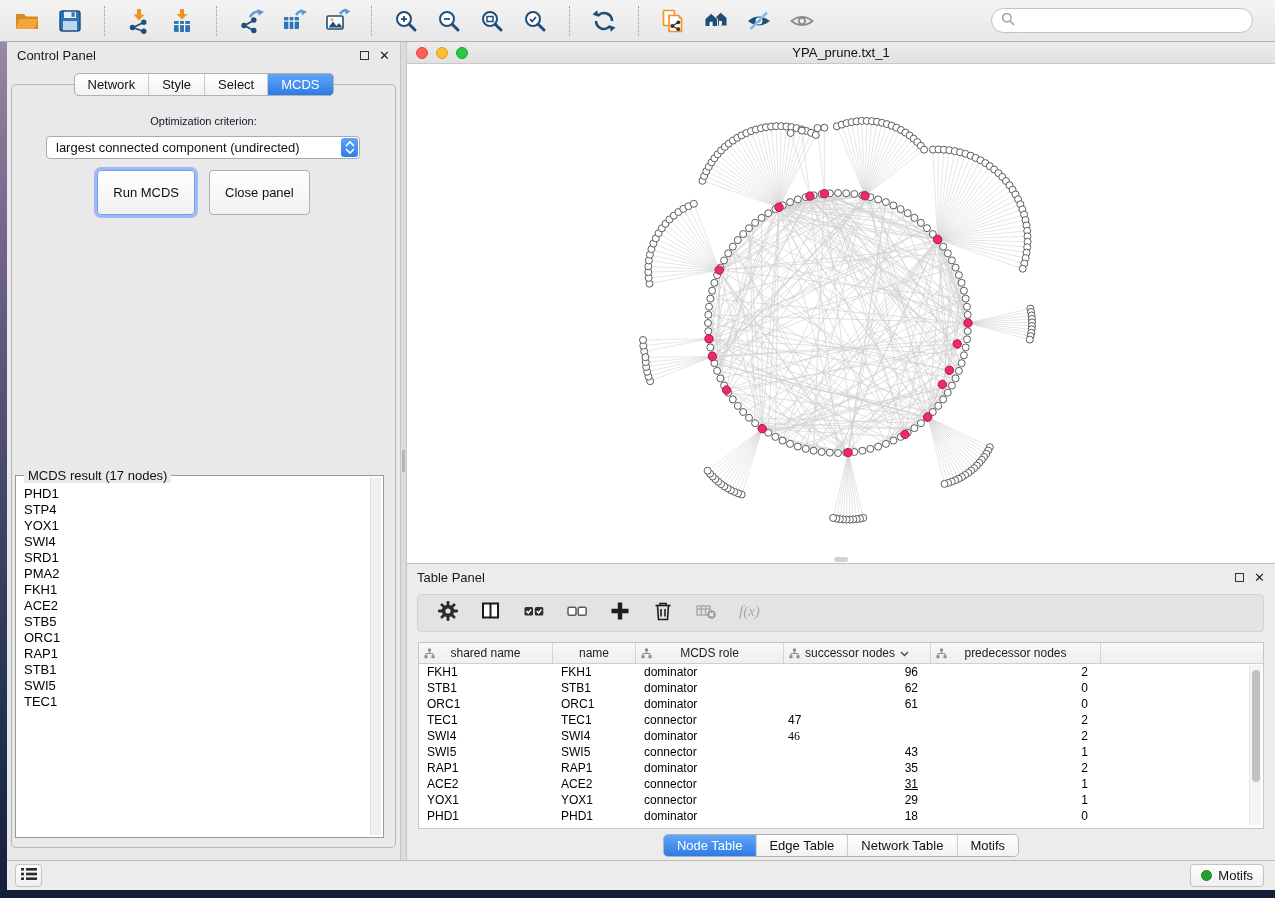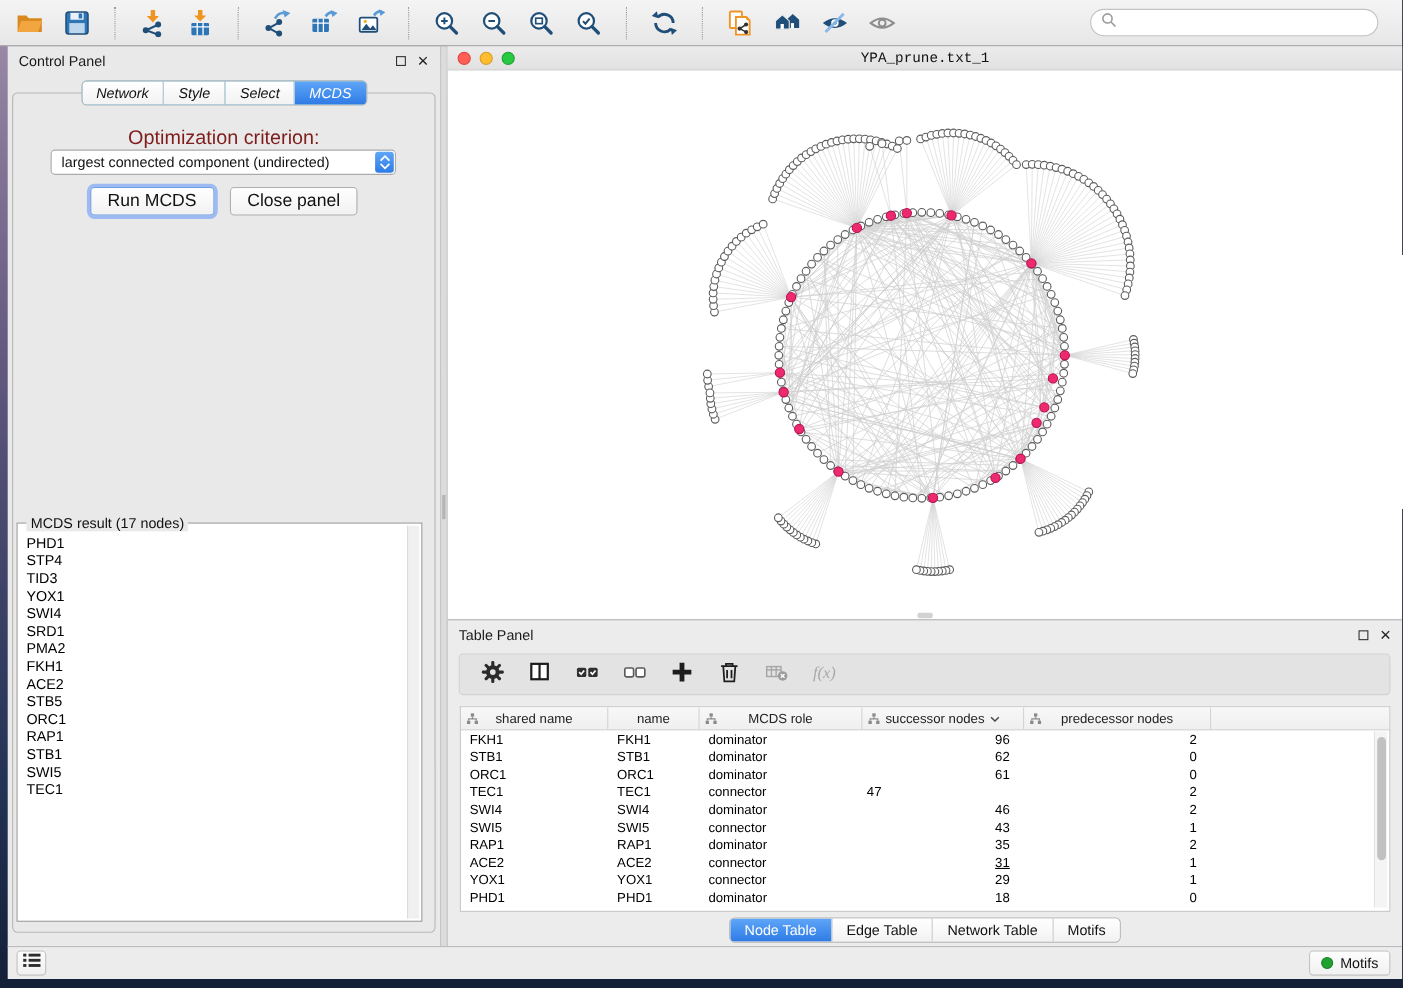--- a/index.html
+++ b/index.html
@@ -21,55 +21,55 @@
   .search-box input { border:none; outline:none; flex:1; height:20px; font-size:13px; background:transparent; }
 
   
   .control-panel { position:absolute; left:7px; top:42px; width:393px; height:818px; background:#e9e9e9; }
   .cp-titlebar { height:26px; display:flex; align-items:center; padding:0 10px; }
   .panel-title { font-size:13px; color:#1a1a1a; }
   .wc { margin-left:auto; display:flex; align-items:center; gap:10px; }
   .wc-float { width:9px; height:9px; border:1.5px solid #333; display:inline-block; }
   .wc-x { font-size:13px; font-weight:bold; color:#222; line-height:1; }
   .cp-tabs { position:absolute; left:50%; transform:translateX(-50%); top:31px; display:inline-flex;
-    border:1px solid #b2b2b2; border-radius:5px; overflow:hidden; background:#7dd3fc; z-index:2;font-style:italic; }
+    border:1px solid #b2b2b2; border-radius:5px; overflow:hidden; background:#1d4ed8; z-index:2; }
   .seg { padding:3px 13px; font-size:13px; color:#111; background:linear-gradient(#ffffff,#f2f2f2);
     border-left:1px solid #c9c9c9; white-space:nowrap; cursor:default; }
   .seg:first-child { border-left:none; }
   .seg.sel { background:linear-gradient(#5fa6f8,#2e7be5); color:#fff; }
   .cp-pane { position:absolute; left:4px; right:4px; top:42px; bottom:12px;
     border:1px solid #b6b6b6; border-radius:5px; background:#e9e9e9; }
-  .opt-label { position:absolute; top:30px; width:100%; text-align:center; font-size:18px; color:#7f1d1d; }
+  .opt-label { position:absolute; top:30px; width:100%; text-align:center; font-size:11px; color:#0f172a; }
   .combo { position:absolute; top:51px; left:34px; width:314px; height:23px; background:#fff;
     border:1px solid #ababab; border-radius:4px; display:flex; align-items:center; }
   .combo-text { flex:1; padding-left:9px; font-size:13px; color:#111; white-space:nowrap; }
   .combo-step { width:17px; height:19px; margin-right:1px; border-radius:3px;
     background:linear-gradient(#5fa6f8,#2e7be5); display:flex; align-items:center; justify-content:center; }
   .btn-row { position:absolute; top:85px; width:100%; display:flex; justify-content:center; gap:14px; }
-  .btn { font-size:16px; padding:3px 15px; border:1px solid #b0b0b0; border-radius:4px;
+  .btn { font-size:13px; padding:14px 15px; border:1px solid #b0b0b0; border-radius:4px;
     background:linear-gradient(#ffffff,#f1f1f1); color:#111; cursor:default; }
   .btn.focus { box-shadow:0 0 0 3px rgba(95,150,250,.55); border-color:#6f9fe8; }
   .result-box { position:absolute; left:3px; right:11px; top:390px; bottom:9px;
     border:1px solid #9a9a9a; background:#fff; }
   .result-legend { position:absolute; top:-8px; left:8px; background:#e9e9e9; padding:0 4px;
     font-size:13px; color:#111; }
   .result-list { position:absolute; top:2px; left:2px; right:15px; bottom:2px;
     font-size:13px; line-height:16px; padding:8px 0 0 6px; overflow:hidden; color:#000; }
   .result-scroll { position:absolute; top:2px; bottom:2px; right:2px; width:11px;
     background:#f0f0f0; border-left:1px solid #dcdcdc; }
 
   
   .v-split { position:absolute; left:400px; top:42px; width:7px; height:818px; background:#dcdcdc;
     border-left:1px solid #c6c6c6; border-right:1px solid #c6c6c6; }
   .v-split-handle { position:absolute; top:408px; left:1px; width:3px; height:22px; background:#b5b5b5; }
 
   
   .net-window { position:absolute; left:407px; top:42px; width:868px; height:521px; background:#fff; }
   .net-titlebar { height:22px; background:linear-gradient(#ececec,#e1e1e1); border-bottom:1px solid #c9c9c9;
-    display:flex; align-items:center; padding-left:9px; position:relative;font-family:Liberation Mono, monospace; }
+    display:flex; align-items:center; padding-left:9px; position:relative; }
   .tl { width:12px; height:12px; border-radius:50%; margin-right:8px; z-index:2; }
   .tl-red { background:#ff5f57; border:1px solid #e0443e; }
   .tl-yellow { background:#febc2e; border:1px solid #d89e24; }
   .tl-green { background:#28c840; border:1px solid #1da333; }
   .net-title { position:absolute; left:0; right:0; text-align:center; font-size:13px; color:#111; }
   #net-svg { position:absolute; left:0; top:22px; }
   .h-split-handle { position:absolute; left:50%; bottom:1px; width:14px; height:5px; background:#d2d2d2;
     border-radius:2px; transform:translateX(-50%); }
 
   
@@ -334,21 +334,20 @@
       </div>
       <div class="btn-row">
         <button class="btn focus">Run MCDS</button>
         <button class="btn">Close panel</button>
       </div>
       <div class="result-box">
         <span class="result-legend">MCDS result (17 nodes)</span>
         <div class="result-list" id="mcds-list">
             <div>PHD1</div>
             <div>STP4</div>
-            <div>TID3</div>
             <div>YOX1</div>
             <div>SWI4</div>
             <div>SRD1</div>
             <div>PMA2</div>
             <div>FKH1</div>
             <div>ACE2</div>
             <div>STB5</div>
             <div>ORC1</div>
             <div>RAP1</div>
             <div>STB1</div>
@@ -1251,21 +1250,21 @@
             <div class="td" style="width: 134px; text-align: left; padding: 0px 4px 0px 8px;">TEC1</div>
             <div class="td" style="width: 83px; text-align: left; padding: 0px 4px 0px 8px;">TEC1</div>
             <div class="td" style="width: 148px; text-align: left; padding: 0px 4px 0px 8px;">connector</div>
             <div class="td" style="width: 147px; text-align: left; padding: 0px 13px 0px 4px;">47</div>
             <div class="td" style="width: 170px; text-align: right; padding: 0px 13px 0px 4px;">2</div>
           </div>
           <div class="tr">
             <div class="td" style="width: 134px; text-align: left; padding: 0px 4px 0px 8px;">SWI4</div>
             <div class="td" style="width: 83px; text-align: left; padding: 0px 4px 0px 8px;">SWI4</div>
             <div class="td" style="width: 148px; text-align: left; padding: 0px 4px 0px 8px;">dominator</div>
-            <div class="td" style="width: 147px; text-align: right; padding: 0px 13px 0px 4px;">46</div>
+            <div class="td" style="width: 147px; padding: 0px 13px 0px 4px; font-family: Liberation Serif, serif;">46</div>
             <div class="td" style="width: 170px; text-align: right; padding: 0px 13px 0px 4px;">2</div>
           </div>
           <div class="tr">
             <div class="td" style="width: 134px; text-align: left; padding: 0px 4px 0px 8px;">SWI5</div>
             <div class="td" style="width: 83px; text-align: left; padding: 0px 4px 0px 8px;">SWI5</div>
             <div class="td" style="width: 148px; text-align: left; padding: 0px 4px 0px 8px;">connector</div>
             <div class="td" style="width: 147px; text-align: right; padding: 0px 13px 0px 4px;">43</div>
             <div class="td" style="width: 170px; text-align: right; padding: 0px 13px 0px 4px;">1</div>
           </div>
           <div class="tr">

